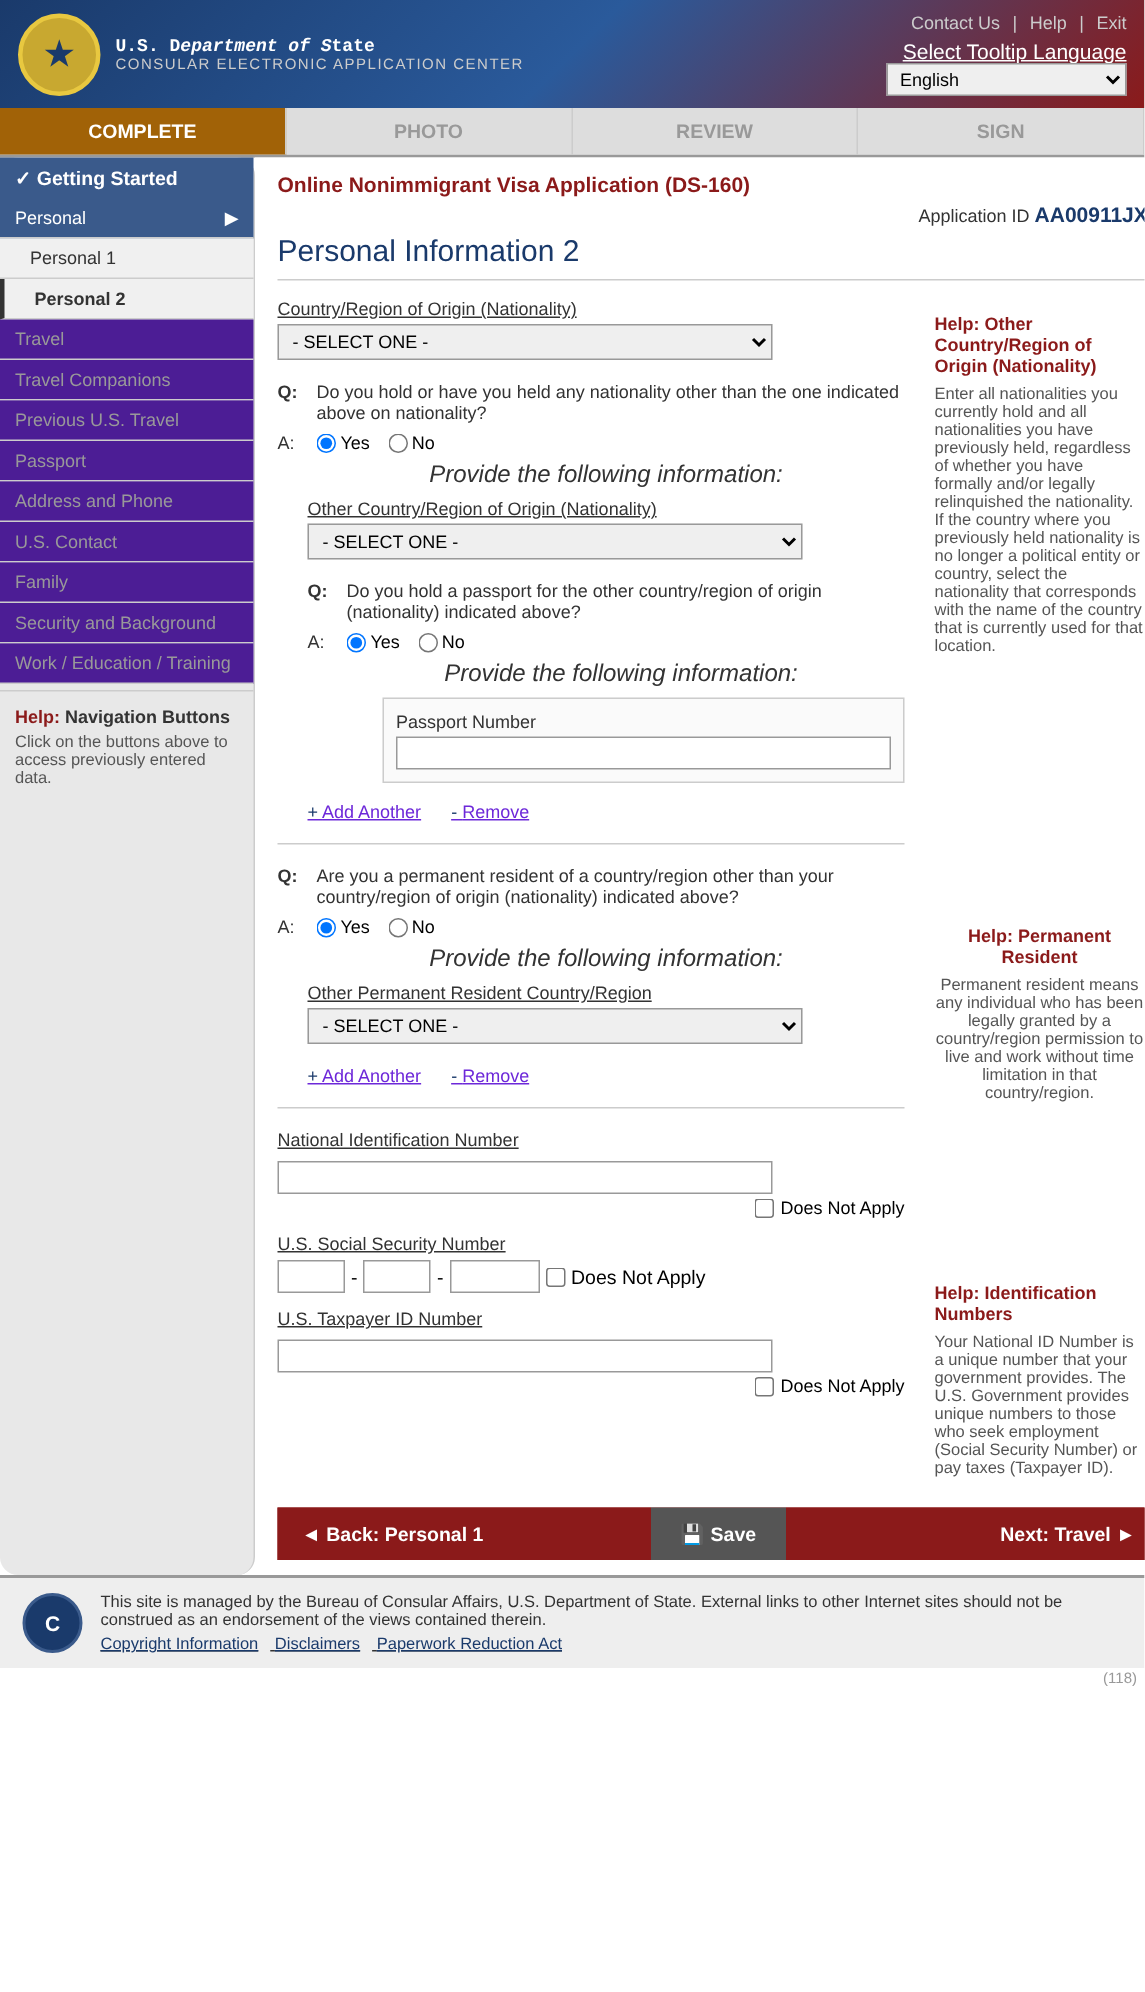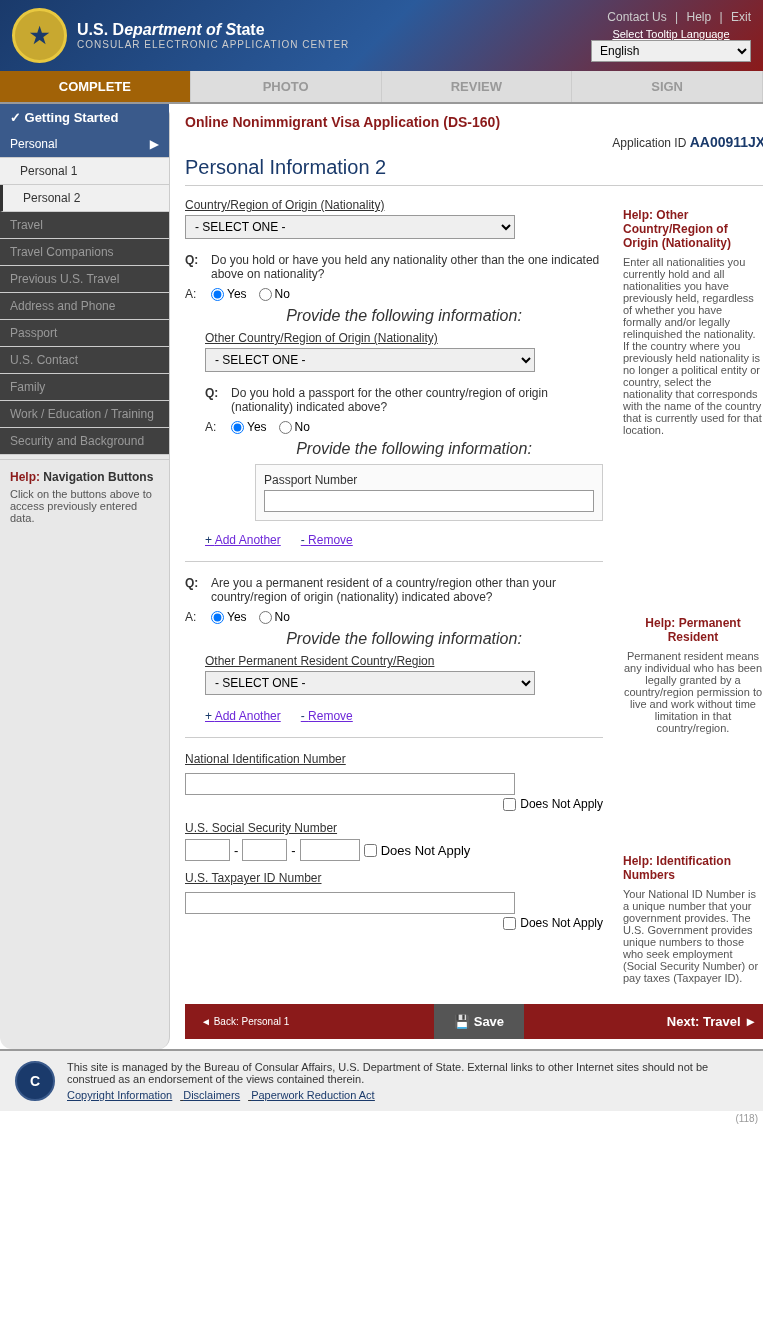--- a/index.html
+++ b/index.html
@@ -3,21 +3,21 @@
   <meta charset="utf-8">
   <style>
     * { box-sizing: border-box; margin: 0; padding: 0; }
     body { font-family: Arial, sans-serif; font-size: 13px; background: #fff; width: 763px; }
 
     
     .header { background: linear-gradient(135deg, #1a3a6b 0%, #2a5a9b 50%, #8b1a1a 100%); padding: 8px 12px; display: flex; align-items: center; justify-content: space-between; }
     .header-logo { display: flex; align-items: center; gap: 10px; }
     .header-seal { width: 55px; height: 55px; background: #c8a830; border-radius: 50%; border: 3px solid #e8c840; display: flex; align-items: center; justify-content: center; color: #1a3a6b; font-size: 22px; font-weight: bold; }
     .header-title { color: #fff; }
-    .header-title h1 { font-size: 16px; font-family: Liberation Sans, sans-serif; }
+    .header-title h1 { font-size: 12px; font-family: Liberation Mono, monospace; }
     .header-title h1 span { font-style: italic; }
     .header-title p { font-size: 10px; letter-spacing: 1px; color: #ccc; }
     .header-right { text-align: right; }
     .header-links { color: #ccc; font-size: 12px; margin-bottom: 4px; }
     .header-links a { color: #ccc; text-decoration: none; }
     .header-links span { margin: 0 5px; }
     .lang-section { font-size: 11px; color: #fff; }
     .lang-select { padding: 2px 4px; font-size: 12px; width: 160px; }
 
     
@@ -28,22 +28,22 @@
 
     
     .main-layout { display: flex; }
 
     
     .sidebar { width: 170px; min-width: 170px; background: #e8e8e8; border-right: 1px solid #ccc; border-radius: 12px; }
     .sidebar-section { background: #3a5a8b; color: #fff; padding: 6px 10px; font-size: 13px; font-weight: bold; }
     .sidebar-item { padding: 6px 10px; font-size: 12px; cursor: pointer; border-bottom: 1px solid #ccc; }
     .sidebar-item.active { background: #3a5a8b; color: #fff; display: flex; justify-content: space-between; align-items: center; }
     .sidebar-item.sub { padding-left: 20px; background: #f0f0f0; color: #333; font-size: 12px; }
-    .sidebar-item.sub.current { color: #333; font-weight: normal; }
-    .sidebar-item.disabled { color: #999; background: #404040; }
+    .sidebar-item.sub.current { color: #333; font-weight: bold; }
+    .sidebar-item.disabled { color: #999; background: #4c1d95; }
     .sidebar-help { padding: 10px; font-size: 12px; color: #333; border-top: 1px solid #ccc; margin-top: 4px; }
     .sidebar-help .help-title { color: #8b1a1a; font-weight: bold; }
     .sidebar-help p { font-size: 11px; color: #555; margin-top: 4px; }
 
     
     .content { flex: 1; padding: 10px 15px; background: #fff; }
     .app-id-line { text-align: right; font-size: 12px; color: #333; margin-bottom: 6px; }
     .app-id-line strong { color: #1a3a6b; font-size: 14px; }
     .page-title { font-size: 20px; color: #1a3a6b; margin-bottom: 12px; border-bottom: 1px solid #ccc; padding-bottom: 6px; }
 
@@ -89,21 +89,21 @@
     .help-panel { width: 160px; min-width: 160px; padding: 10px; font-size: 12px; color: #555; vertical-align: top; }
     .help-panel .help-title { color: #8b1a1a; font-weight: bold; font-size: 12px; margin-bottom: 4px; }
 
     
     .form-help-layout { display: flex; gap: 10px; }
     .form-area { flex: 1; }
 
     
     .bottom-nav { background: #8b1a1a; display: flex; align-items: center; padding: 0; margin-top: 10px; }
     .bottom-nav-inner { display: flex; width: 100%; }
-    .btn-back { background: #8b1a1a; color: #fff; border: none; padding: 10px 16px; font-size: 10px; font-weight: normal; cursor: pointer; flex: 1; text-align: left; }
+    .btn-back { background: #8b1a1a; color: #fff; border: none; padding: 10px 16px; font-size: 13px; font-weight: bold; cursor: pointer; flex: 1; text-align: left; }
     .btn-save { background: #555; color: #fff; border: none; padding: 10px 20px; font-size: 13px; font-weight: bold; cursor: pointer; flex: 0 0 auto; }
     .btn-next { background: #8b1a1a; color: #fff; border: none; padding: 10px 16px; font-size: 13px; font-weight: bold; cursor: pointer; flex: 1; text-align: right; }
 
     
     .footer { background: #eee; padding: 10px 15px; display: flex; gap: 12px; align-items: flex-start; border-top: 2px solid #999; }
     .footer-seal { width: 40px; height: 40px; background: #1a3a6b; border-radius: 50%; display: flex; align-items: center; justify-content: center; color: #fff; font-size: 14px; font-weight: bold; border: 2px solid #3a5a8b; min-width: 40px; }
     .footer-text { font-size: 11px; color: #333; flex: 1; }
     .footer-links { margin-top: 4px; text-decoration: underline; }
     .footer-links a { color: #1a3a6b; text-decoration: underline; font-size: 11px; margin-right: 8px; }
     .online-app-title { color: #8b1a1a; font-size: 14px; font-weight: bold; margin-bottom: 4px; }
@@ -123,21 +123,21 @@
   </div>
   <div class="header-right">
     <div class="header-links">
       <a href="#">Contact Us</a>
       <span>|</span>
       <a href="#">Help</a>
       <span>|</span>
       <a href="#">Exit</a>
     </div>
     <div class="lang-section">
-      <div style="font-size:11px; color:#fff; text-align:center; text-decoration:underline; cursor:pointer;">Select Tooltip Language</div>
+      <div style="font-size:14px; color:#fff; text-align:right; text-decoration:underline; cursor:pointer;">Select Tooltip Language</div>
       <select class="lang-select">
         <option>English</option>
       </select>
     </div>
   </div>
 </div>
 
 <div class="nav-tabs">
   <div class="nav-tab active">COMPLETE</div>
   <div class="nav-tab inactive">PHOTO</div>
@@ -154,26 +154,26 @@
     </div>
     <div class="sidebar-item active">
       <span>Personal</span>
       <span>▶</span>
     </div>
     <div class="sidebar-item sub">Personal 1</div>
     <div class="sidebar-item sub current" style="border-left: 3px solid #333;">Personal 2</div>
     <div class="sidebar-item disabled">Travel</div>
     <div class="sidebar-item disabled">Travel Companions</div>
     <div class="sidebar-item disabled">Previous U.S. Travel</div>
+    <div class="sidebar-item disabled">Passport</div>
     <div class="sidebar-item disabled">Address and Phone</div>
-    <div class="sidebar-item disabled">Passport</div>
     <div class="sidebar-item disabled">U.S. Contact</div>
     <div class="sidebar-item disabled">Family</div>
+    <div class="sidebar-item disabled">Security and Background</div>
     <div class="sidebar-item disabled">Work / Education / Training</div>
-    <div class="sidebar-item disabled">Security and Background</div>
     <div class="sidebar-help">
       <span class="help-title">Help:</span>
       <span style="font-weight:bold;">Navigation Buttons</span>
       <p>Click on the buttons above to access previously entered data.</p>
     </div>
   </div>
 
   <div class="content">
     <div class="online-app-title">Online Nonimmigrant Visa Application (DS-160)</div>
     <div class="app-id-line">

